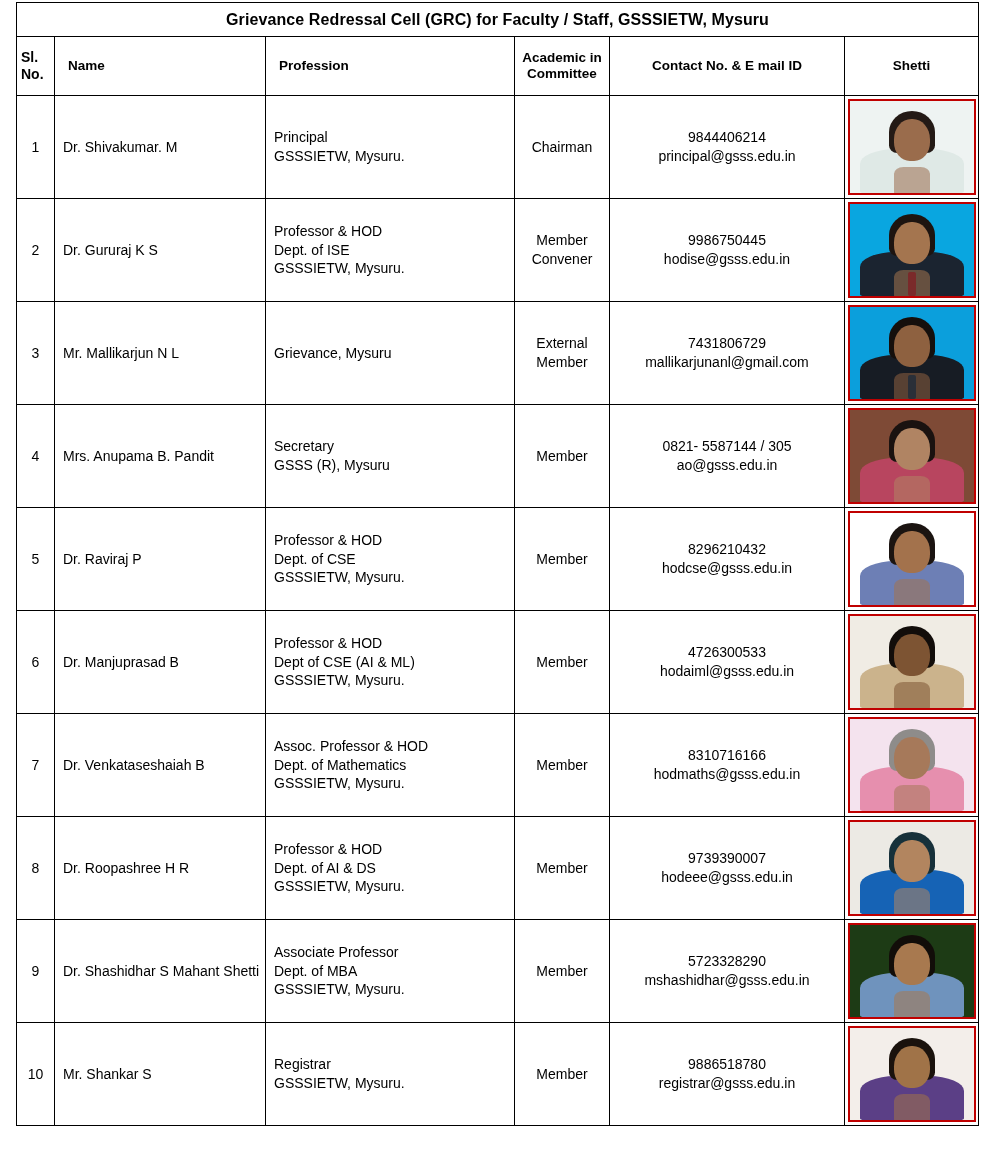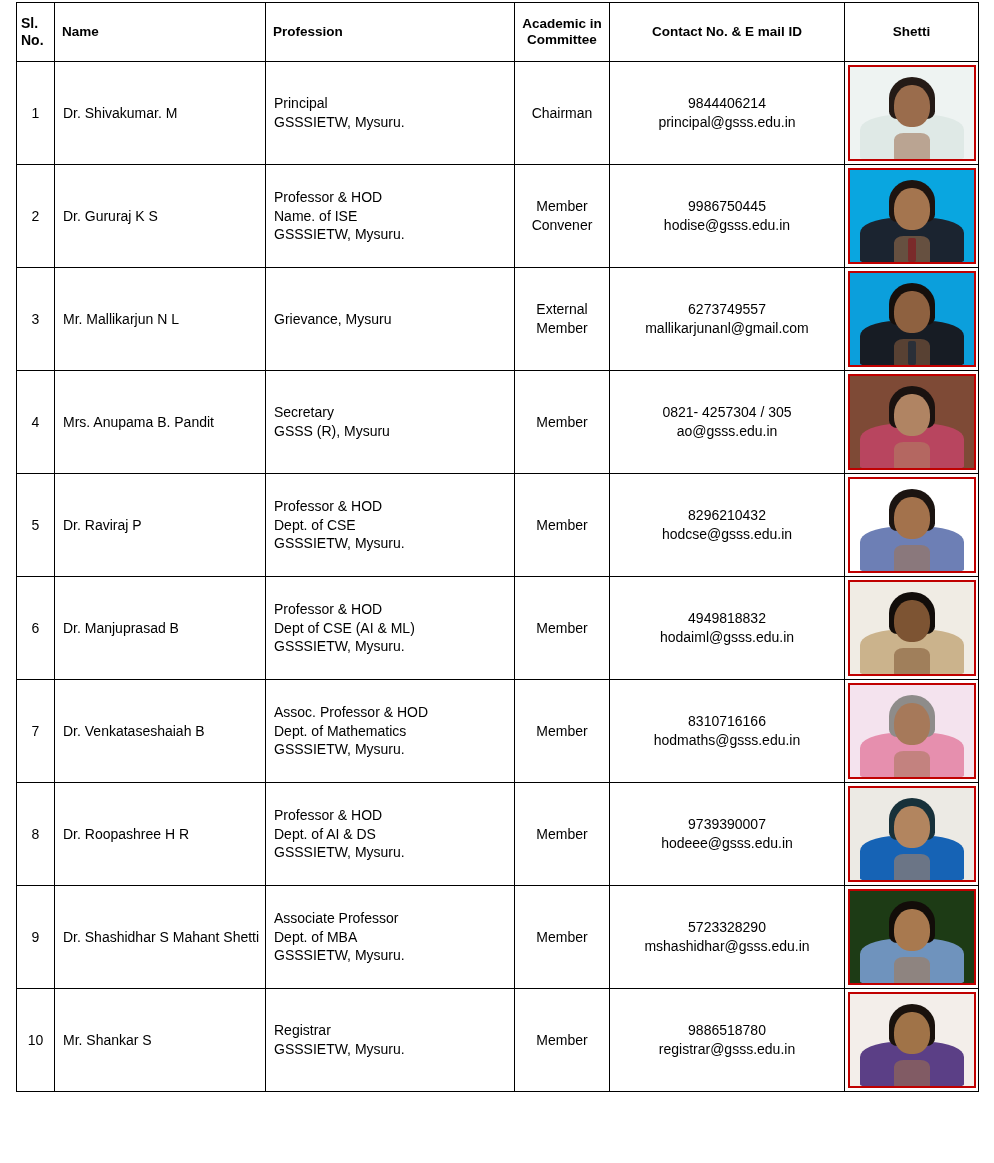--- a/index.html
+++ b/index.html
@@ -67,21 +67,21 @@
 
   
   .hdr {
     height: 58px;
     font-size: 13.5px;
     font-weight: bold;
     padding: 2px 6px;
     line-height: 1.18;
   }
   .hdr.center { text-align: center; }
-  .hdr.left   { text-align: left; padding-left: 7px; }
+  .hdr.left   { text-align: left; padding-left: 13px; }
   .hdr.sl     { text-align: left; padding-left: 4px; font-size: 14px; }
 
   
   .cell {
     font-size: 14px;
     line-height: 1.34;
     padding: 4px 6px;
   }
   .cell.sl {
     text-align: center;
@@ -169,20 +169,23 @@
     <colgroup>
       <col class="c-sl">
         <col class="c-name">
         <col class="c-prof">
       <col class="c-pos">
         <col class="c-cont">
         <col class="c-photo">
     </colgroup>
     <tbody>
 
+      <tr>
+        <td class="title-cell" colspan="6">Grievance Redressal Cell (GRC) for Faculty / Staff, GSSSIETW, Mysuru</td>
+      </tr>
 
 
       <tr>
         <td class="hdr sl">
           <div>Sl.</div>
           <div>No.</div>
         </td>
         <td class="hdr left">Name</td>
         <td class="hdr left">Profession</td>
         <td class="hdr center">
@@ -217,21 +220,21 @@
                 <div class="p-head" style="background: rgb(154, 108, 76); width: 36px; height: 42px; top: 18px;"></div>
               </div>
             </div>
           </td>
         </tr>
         <tr class="row-std">
           <td class="cell sl">2</td>
           <td class="cell name">Dr. Gururaj K S</td>
           <td class="cell prof">
             <div>Professor &amp; HOD</div>
-            <div>Name. of ISE</div>
+            <div>Dept. of ISE</div>
             <div>GSSSIETW, Mysuru.</div>
           </td>
           <td class="cell pos">
             <div>Member</div>
             <div>Convener</div>
           </td>
           <td class="cell cont">
             <div>9986750445</div>
             <div>hodise@gsss.edu.in</div>
           </td>
@@ -252,21 +255,21 @@
           <td class="cell sl">3</td>
           <td class="cell name">Mr. Mallikarjun N L</td>
           <td class="cell prof">
             <div>Grievance, Mysuru</div>
           </td>
           <td class="cell pos">
             <div>External</div>
             <div>Member</div>
           </td>
           <td class="cell cont">
-            <div>6273749557</div>
+            <div>7431806729</div>
             <div>mallikarjunanl@gmail.com</div>
           </td>
           <td class="cell photo">
             <div class="photo-frame" style="border-color: rgb(192, 0, 0);">
               <div class="photo-inner">
                 <div class="pbg" style="background: rgb(11, 159, 220);"></div>
                 <div class="p-body" style="background: rgb(23, 28, 36); width: 104px; height: 44px; bottom: 0px;"></div>
                 <div class="p-shirt" style="background: rgb(142, 97, 64); opacity: 0.55; width: 36px; height: 26px; bottom: 0px;"></div>
                 <div class="p-tie" style="background: rgb(42, 47, 56); height: 24px; bottom: 0px;"></div>
                 <div class="p-hair" style="background: rgb(21, 15, 12); width: 46px; height: 42px; top: 10px;"></div>
@@ -279,21 +282,21 @@
           <td class="cell sl">4</td>
           <td class="cell name">Mrs. Anupama B. Pandit</td>
           <td class="cell prof">
             <div>Secretary</div>
             <div>GSSS (R), Mysuru</div>
           </td>
           <td class="cell pos">
             <div>Member</div>
           </td>
           <td class="cell cont">
-            <div>0821- 4257304 / 305</div>
+            <div>0821- 5587144 / 305</div>
             <div>ao@gsss.edu.in</div>
           </td>
           <td class="cell photo">
             <div class="photo-frame" style="border-color: rgb(192, 0, 0);">
               <div class="photo-inner">
                 <div class="pbg" style="background: rgb(126, 74, 54);"></div>
                 <div class="p-body" style="background: rgb(184, 69, 95); width: 104px; height: 44px; bottom: 0px;"></div>
                 <div class="p-shirt" style="background: rgb(176, 132, 99); opacity: 0.55; width: 36px; height: 26px; bottom: 0px;"></div>
                 <div class="p-hair" style="background: rgb(26, 18, 16); width: 46px; height: 42px; top: 10px;"></div>
                 <div class="p-head" style="background: rgb(176, 132, 99); width: 36px; height: 42px; top: 18px;"></div>
@@ -333,21 +336,21 @@
           <td class="cell name">Dr. Manjuprasad B</td>
           <td class="cell prof">
             <div>Professor &amp; HOD</div>
             <div>Dept of CSE (AI &amp; ML)</div>
             <div>GSSSIETW, Mysuru.</div>
           </td>
           <td class="cell pos">
             <div>Member</div>
           </td>
           <td class="cell cont">
-            <div>4949818832</div>
+            <div>4726300533</div>
             <div>hodaiml@gsss.edu.in</div>
           </td>
           <td class="cell photo">
             <div class="photo-frame" style="border-color: rgb(192, 0, 0);">
               <div class="photo-inner">
                 <div class="pbg" style="background: rgb(240, 236, 228);"></div>
                 <div class="p-body" style="background: rgb(203, 179, 140); width: 104px; height: 44px; bottom: 0px;"></div>
                 <div class="p-shirt" style="background: rgb(125, 84, 51); opacity: 0.55; width: 36px; height: 26px; bottom: 0px;"></div>
                 <div class="p-hair" style="background: rgb(18, 13, 10); width: 46px; height: 42px; top: 10px;"></div>
                 <div class="p-head" style="background: rgb(125, 84, 51); width: 36px; height: 42px; top: 18px;"></div>

